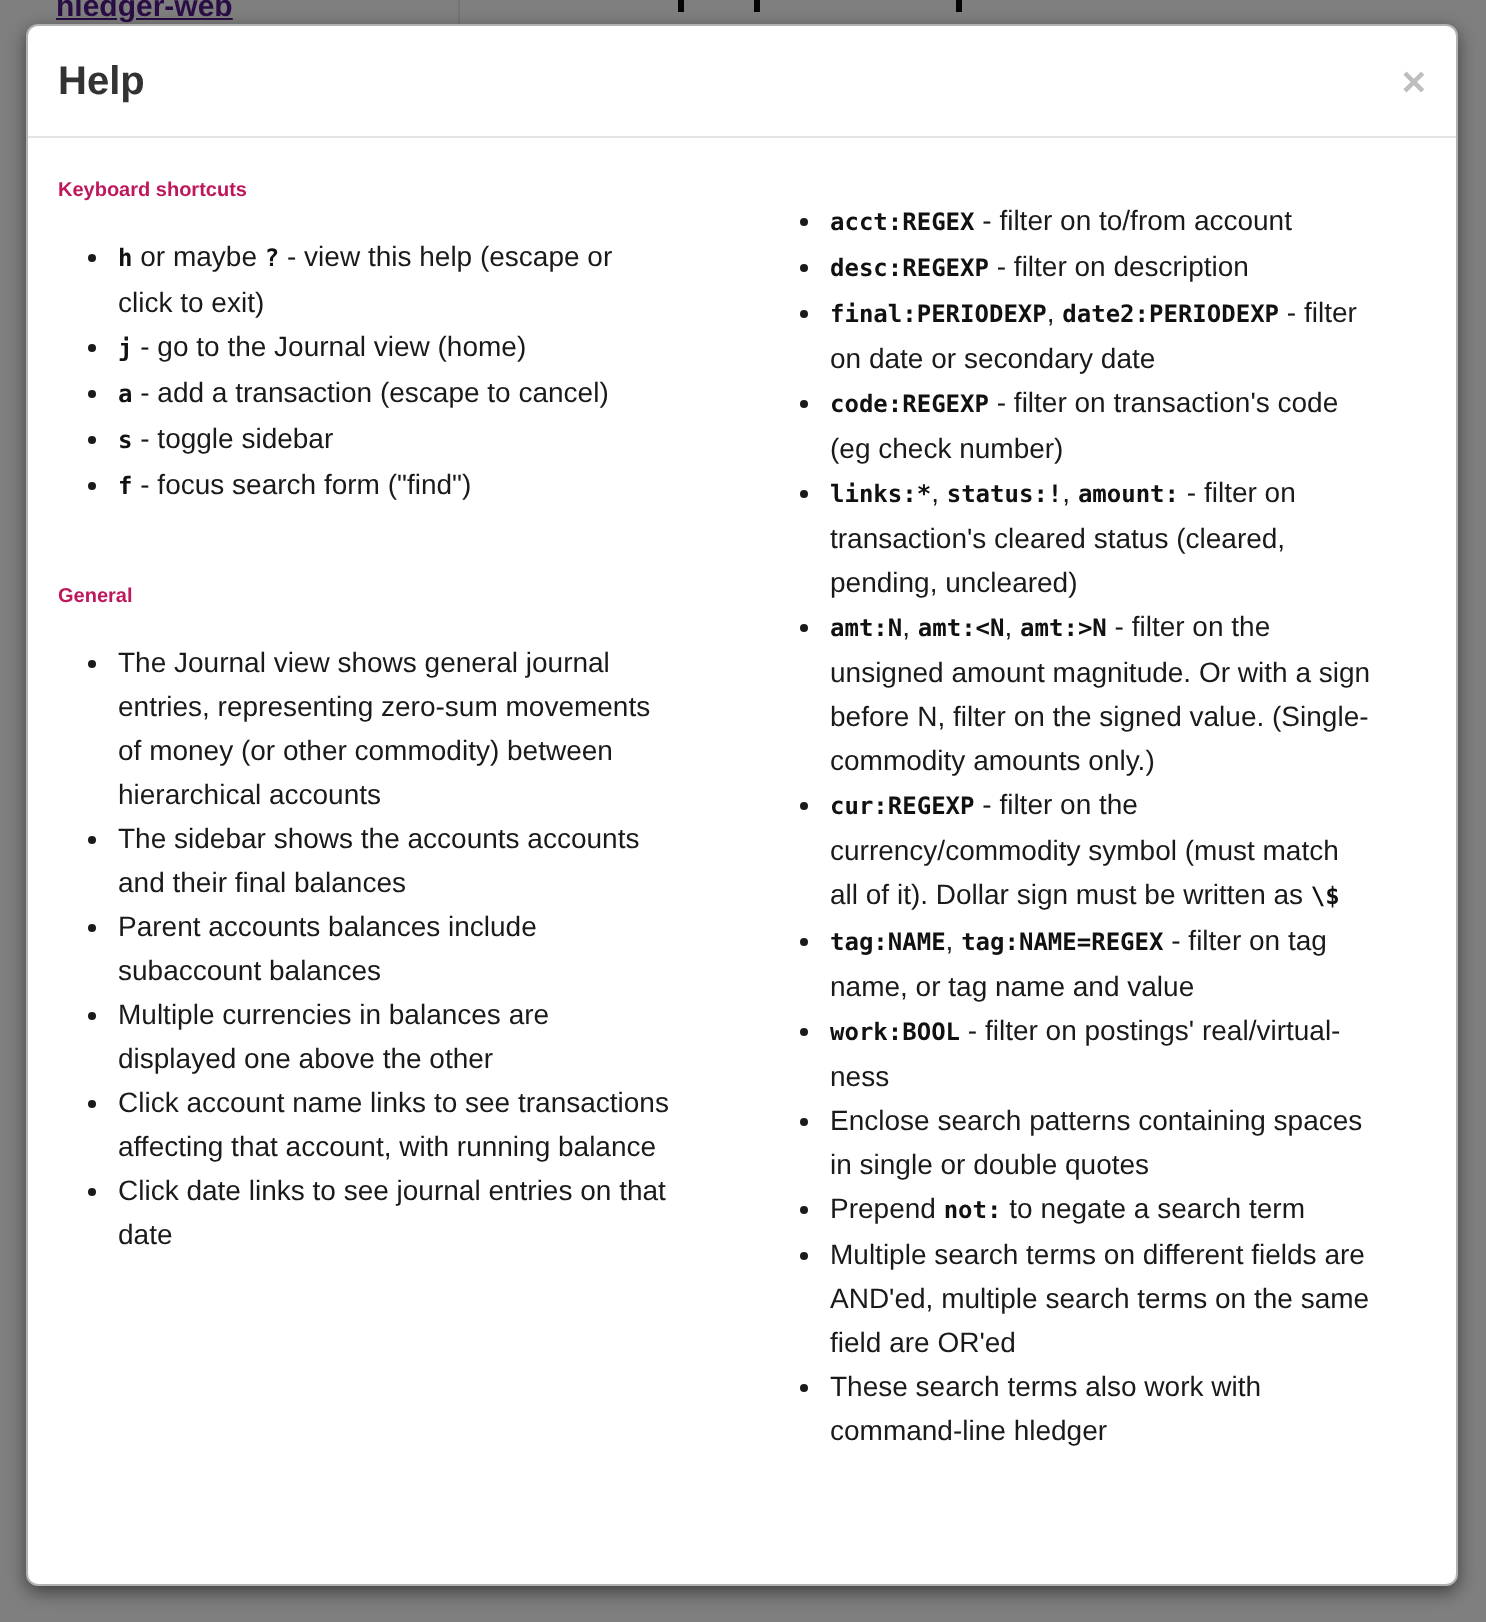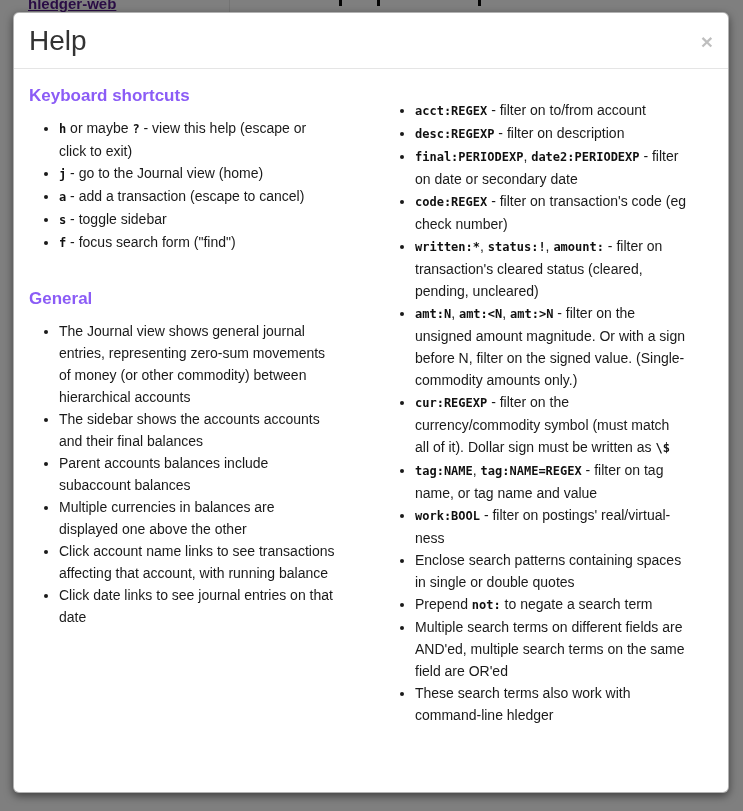--- a/index.html
+++ b/index.html
@@ -35,38 +35,38 @@
     border: 1px solid rgba(0,0,0,0.3);
     border-radius: 6px;
     box-shadow: 0 3px 9px rgba(0,0,0,0.5);
     overflow: hidden;
   }
   .modal-header {
     padding: 13px 15px 12px 15px;
     border-bottom: 1px solid #e5e5e5;
   }
   .modal-title {
-    font-size: 28px; font-weight: 400; line-height: 30px; color: #333;
+    font-size: 20px; font-weight: 700; line-height: 30px; color: #333;
   }
   .close-btn {
     float: right;
     border: 0; background: transparent;
     font-size: 21px; font-weight: bold; line-height: 21px;
     color: #000; opacity: 0.25;
     margin-top: 5px;
     cursor: pointer;
     font-family: "Liberation Sans", sans-serif;
   }
   .modal-body { padding: 18px 15px 15px 15px; }
   .cols { display: flex; align-items: flex-start; }
   .col { flex: 0 0 50%; }
   .col0 { padding-right: 36px; }
   .col1 { padding-left: 14px; padding-right: 26px; }
 
-  .sec-heading { font-size: 17px; font-weight: bold; color: #8b5cf6; line-height: 18px; margin: 0 0 8px 0; }
+  .sec-heading { font-size: 10px; font-weight: bold; color: #be185d; line-height: 18px; margin: 0 0 8px 0; }
   .section + .section { margin-top: 36px; }
   ul { margin: 12px 0 10px 0; padding-left: 30px; }
   li { font-size: 14px; line-height: 22px; color: #1a1a1a; }
   code {
     font-family: "DejaVu Sans Mono", monospace;
     font-weight: bold; font-size: 12px; color: #111;
     white-space: nowrap;
   }
 </style>
 </head>
@@ -113,22 +113,22 @@
               <li>Click date links to see journal entries on that date</li>
             </ul>
           </div>
         </div>
       <div class="col col1">
           <div class="section">
             <ul>
               <li><code>acct:REGEX</code> - filter on to/from account</li>
               <li><code>desc:REGEXP</code> - filter on description</li>
               <li><code>final:PERIODEXP</code>, <code>date2:PERIODEXP</code> - filter on date or secondary date</li>
-              <li><code>code:REGEX</code> - filter on transaction's code (eg check number)</li>
-              <li><code>written:*</code>, <code>status:!</code>, <code>amount:</code> - filter on transaction's cleared status (cleared, pending, uncleared)</li>
+              <li><code>code:REGEXP</code> - filter on transaction's code (eg check number)</li>
+              <li><code>links:*</code>, <code>status:!</code>, <code>amount:</code> - filter on transaction's cleared status (cleared, pending, uncleared)</li>
               <li><code>amt:N</code>, <code>amt:&lt;N</code>, <code>amt:&gt;N</code> - filter on the unsigned amount magnitude. Or with a sign before N, filter on the signed value. (Single-commodity amounts only.)</li>
               <li><code>cur:REGEXP</code> - filter on the currency/commodity symbol (must match all of it). Dollar sign must be written as <code>\$</code></li>
               <li><code>tag:NAME</code>, <code>tag:NAME=REGEX</code> - filter on tag name, or tag name and value</li>
               <li><code>work:BOOL</code> - filter on postings' real/virtual-ness</li>
               <li>Enclose search patterns containing spaces in single or double quotes</li>
               <li>Prepend <code>not:</code> to negate a search term</li>
               <li>Multiple search terms on different fields are AND'ed, multiple search terms on the same field are OR'ed</li>
               <li>These search terms also work with command-line hledger</li>
             </ul>
           </div>

